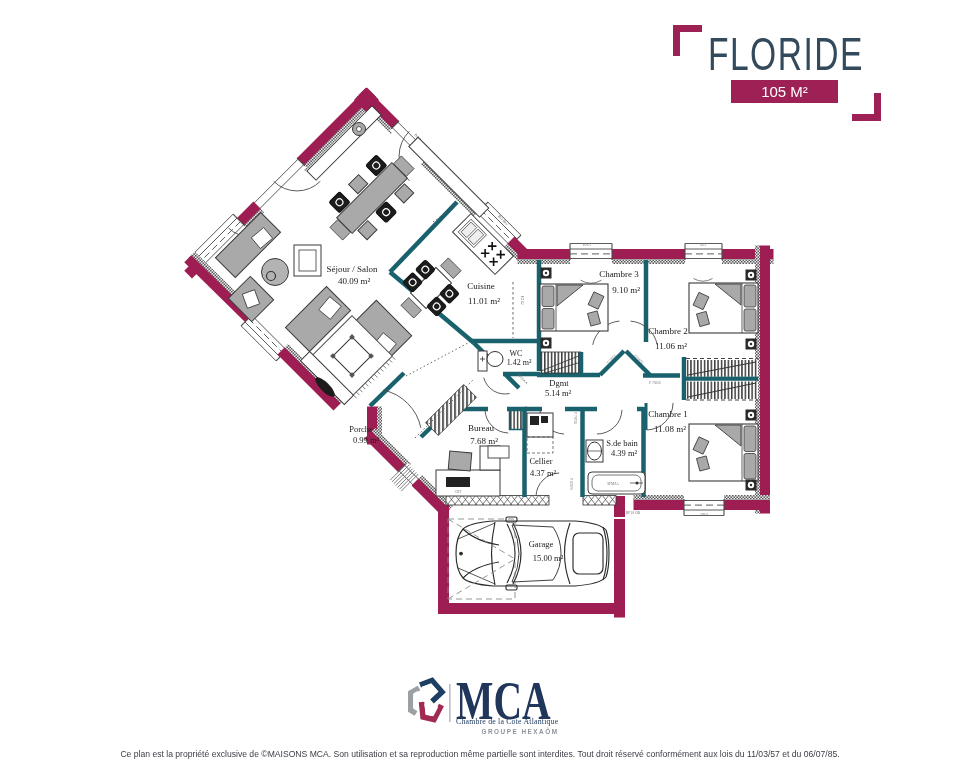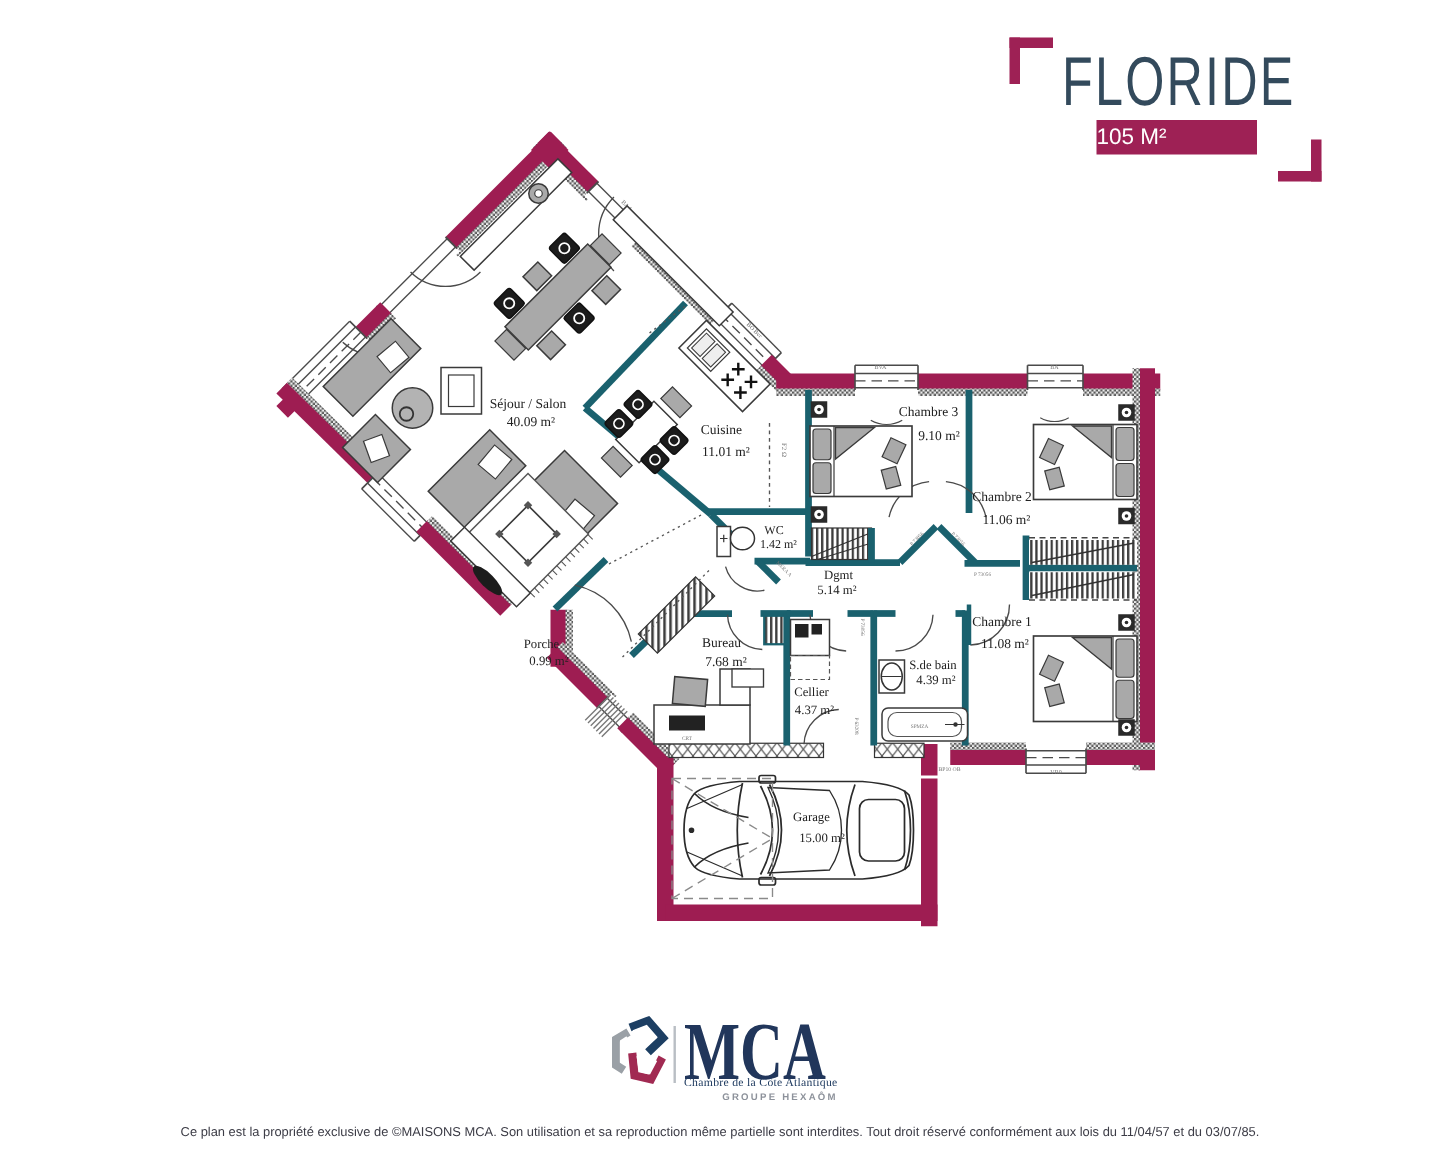--- a/index.html
+++ b/index.html
@@ -1,19 +1,19 @@
 <!DOCTYPE html>
 <html><head><meta charset="utf-8">
 <style>
 html,body{margin:0;padding:0;background:#ffffff;width:960px;height:768px;overflow:hidden}
 *{box-sizing:border-box}
 .abs{position:absolute}
 .brk{position:absolute;background:#9e2155}
 #floride{position:absolute;left:708px;top:27px;width:220px;font-family:"Liberation Sans",sans-serif;font-weight:400;font-size:46px;color:#334a5c;letter-spacing:2px;transform:scaleX(0.73);transform-origin:0 0}
-#m2box{position:absolute;left:731px;top:80px;width:107px;height:23px;background:#9e2155;color:#ffffff;font-family:"Liberation Sans",sans-serif;font-size:15px;line-height:23px}
+#m2box{position:absolute;left:731px;top:80px;width:107px;height:23px;background:#9e2155;color:#ffffff;font-family:"Liberation Sans",sans-serif;font-size:15px;text-align:center;line-height:23px}
 #mca{position:absolute;left:456px;top:669px;font-family:"Liberation Serif",serif;font-size:55px;font-weight:bold;color:#21365b;letter-spacing:0;transform:scaleX(0.72);transform-origin:0 0}
 #mcasub{position:absolute;left:456px;top:717px;font-family:"Liberation Serif",serif;font-size:7.8px;color:#1f3b60;letter-spacing:0.2px}
 #groupe{position:absolute;left:456px;top:728px;width:128px;text-align:center;font-family:"Liberation Sans",sans-serif;font-size:6.4px;font-weight:bold;color:#8d929b;letter-spacing:1.5px}
 #copy{position:absolute;left:0;top:749px;width:960px;text-align:center;font-family:"Liberation Sans",sans-serif;font-size:8.6px;color:#3c3c46}
 </style></head>
 <body>
 <div class="abs" style="left:0;top:0"><svg width="960" height="768" viewBox="0 0 960 768" xmlns="http://www.w3.org/2000/svg">
 <defs>
 <pattern id="chk" width="3" height="3" patternUnits="userSpaceOnUse">
  <rect width="3" height="3" fill="#ededed"></rect>
@@ -454,12 +454,12 @@
   <path d="M 12 9 L 24 4.5 L 34 16 L 24 25.5" stroke="#1d3f63" stroke-width="5.5"></path>
   <path d="M 14 11.5 L 23 8 L 29.5 15.5 L 23 21" stroke="#ffffff" stroke-width="1.4"></path>
   <path d="M 13.5 26 L 15 41 L 26 43.5 L 33.5 29" stroke="#a12a52" stroke-width="5.5"></path>
   <path d="M 17 28 L 18.5 38 L 25 39.5 L 29.5 31" stroke="#ffffff" stroke-width="1.4"></path>
  </g>
  <rect x="41" y="8" width="1.6" height="38" fill="#b9bec4"></rect>
 </svg>
 <div id="mca">MCA</div>
 <div id="mcasub">Chambre de la Côte Atlantique</div>
 <div id="groupe">GROUPE HEXAÔM</div>
-<div id="copy">Ce plan est la propriété exclusive de ©MAISONS MCA. Son utilisation et sa reproduction même partielle sont interdites. Tout droit réservé conformément aux lois du 11/04/57 et du 03/07/85.</div>
+<div id="copy">Ce plan est la propriété exclusive de ©MAISONS MCA. Son utilisation et sa reproduction même partielle sont interdites. Tout droit réservé conformément aux lois du 11/03/57 et du 06/07/85.</div>
 </body></html>

